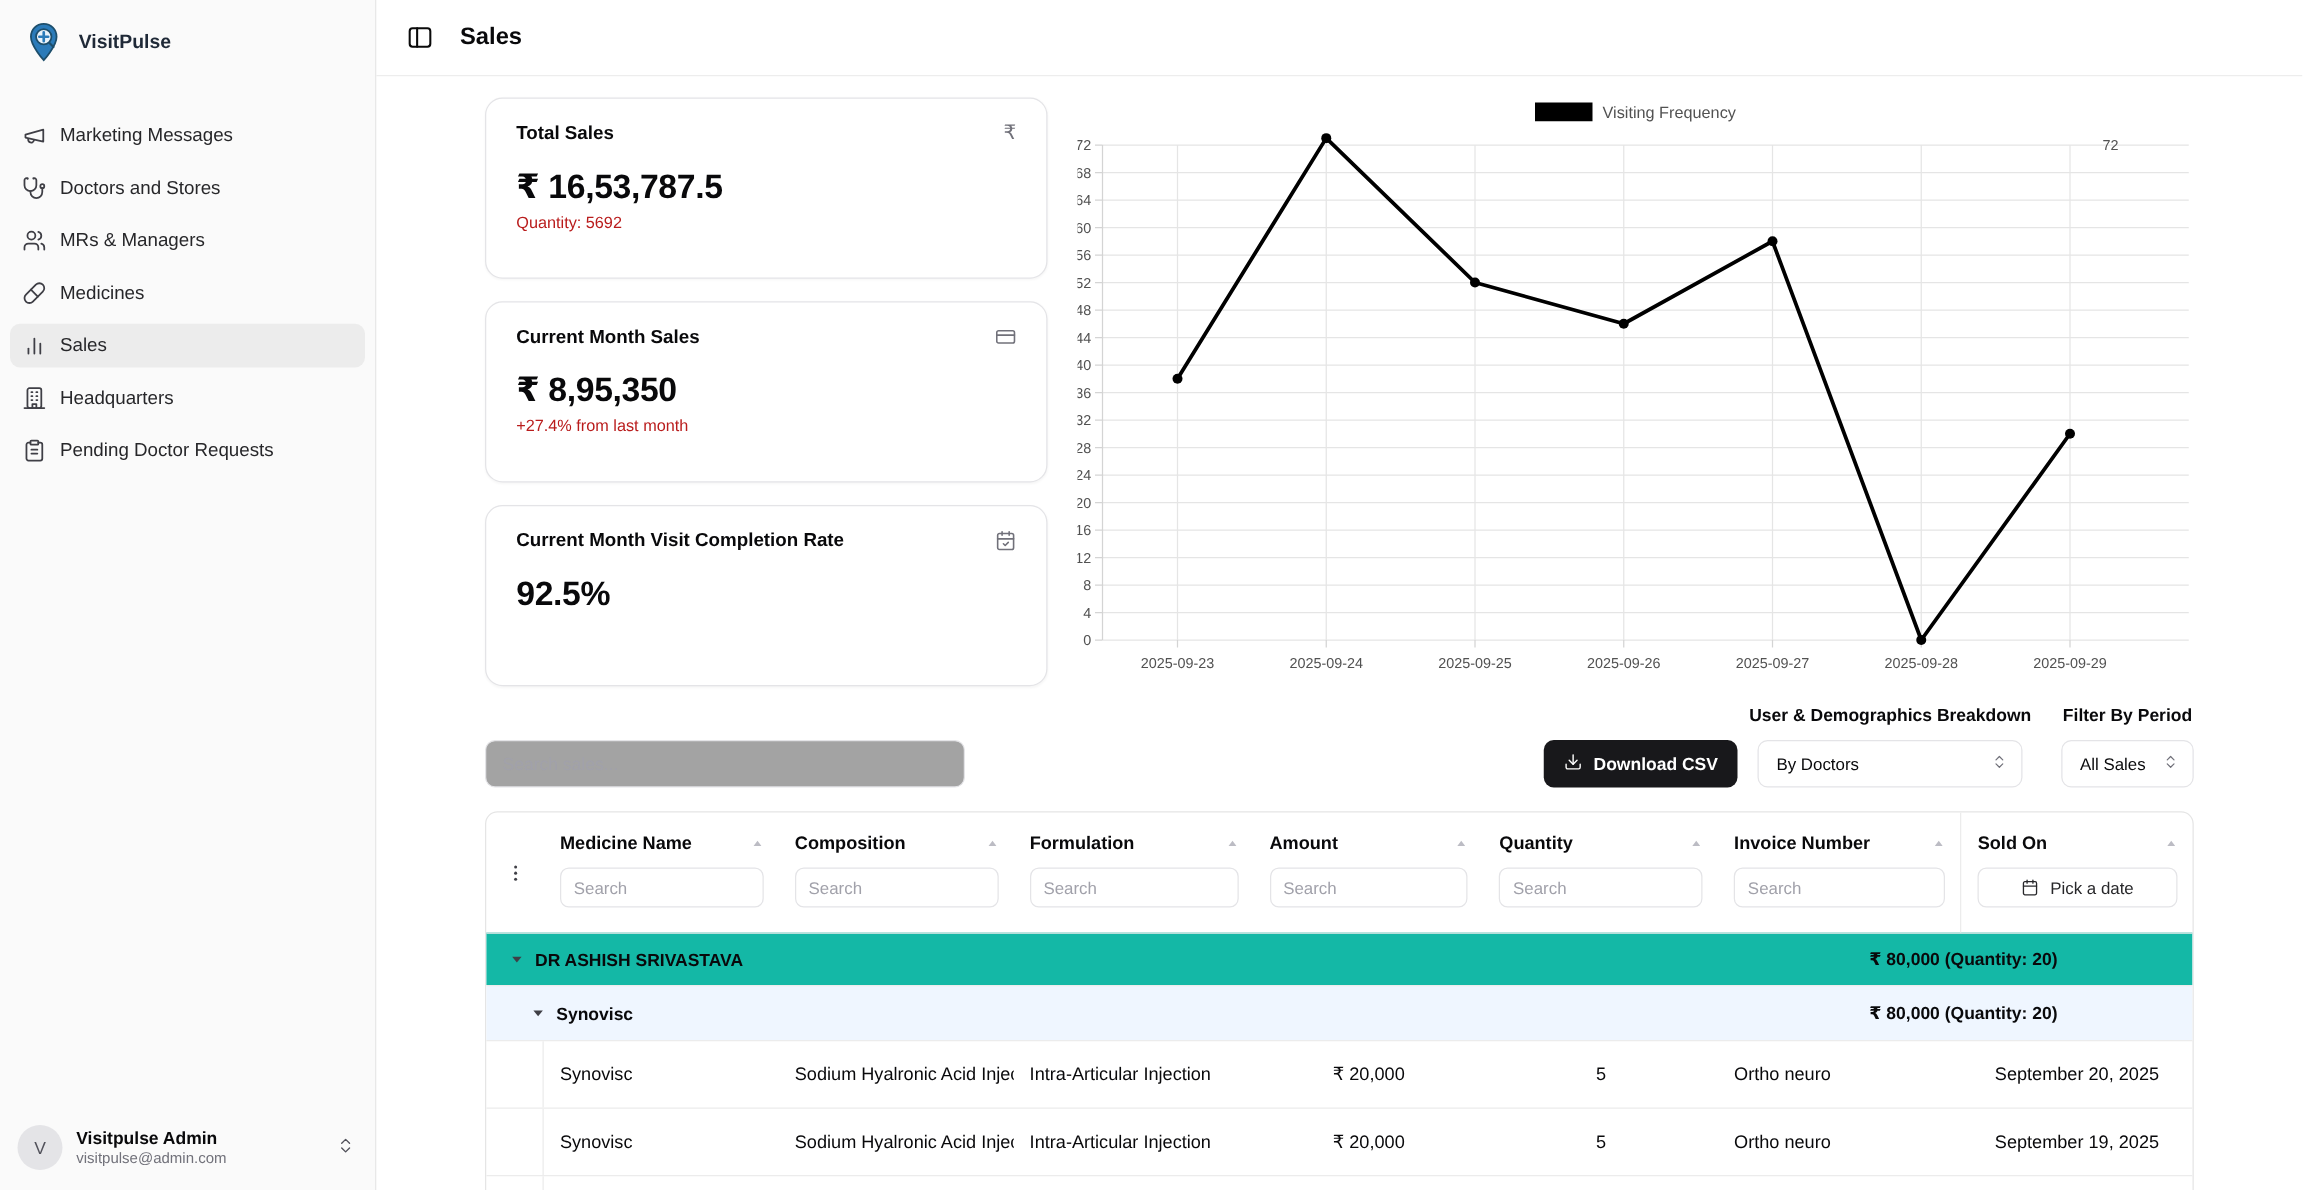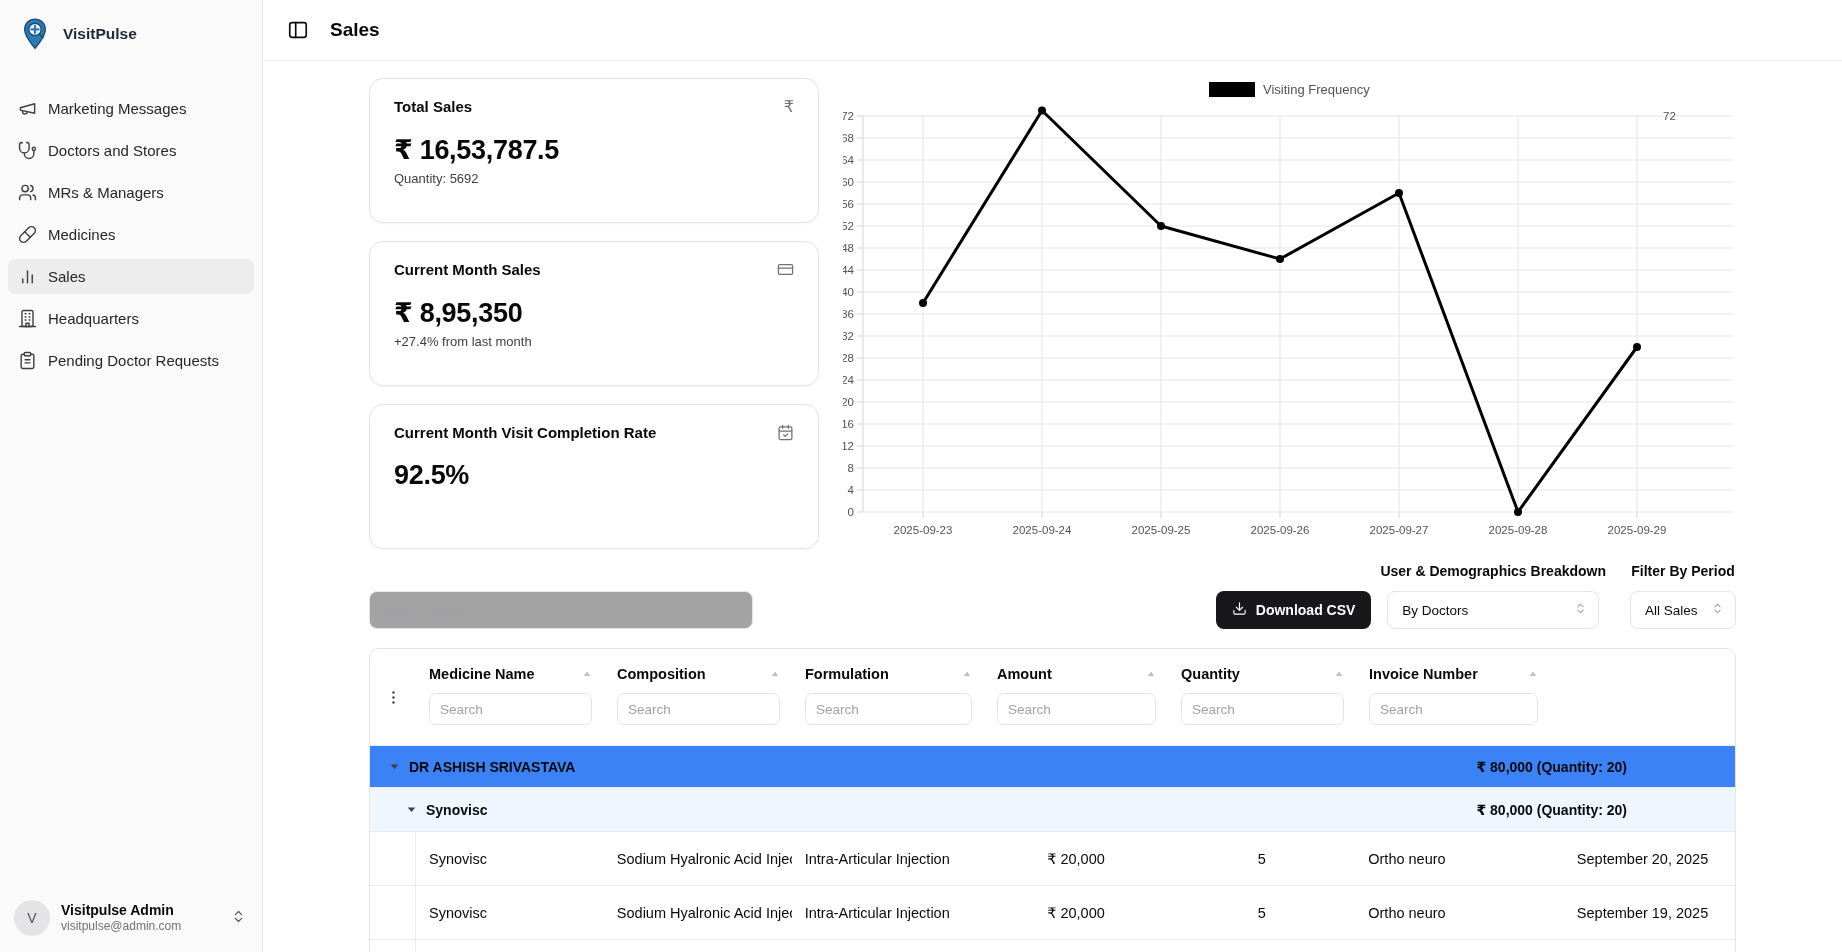--- a/index.html
+++ b/index.html
@@ -1,21 +1,21 @@
 <!DOCTYPE html>
 <html><head>
 <meta charset="utf-8">
 <style>
   * { box-sizing: border-box; }
   html,body { margin:0; padding:0; width:1842px; height:952px; overflow:hidden;
     font-family:"Liberation Sans","DejaVu Sans",sans-serif; background:#fff; color:#09090b; }
   .app { display:flex; height:100%; }
 
   
-  .sidebar { width:263px; flex:none; background:#fafafa; border-right:1px solid #e8e8e8;
+  .sidebar { width:301px; flex:none; background:#fafafa; border-right:1px solid #e8e8e8;
     display:flex; flex-direction:column; }
   .logo-row { display:flex; align-items:center; gap:11px; padding:17px 16px 10px 18px; }
   .logo-mark { width:34px; height:34px; }
   .logo-text { font-size:15.5px; font-weight:700; color:#1f2937; }
   .nav { padding:30px 8px 0 8px; display:flex; flex-direction:column; gap:7px; }
   .nav-item { display:flex; align-items:center; gap:11px; padding:8px 10px; border-radius:8px;
     font-size:15px; color:#27272a; cursor:pointer; white-space:nowrap; }
   .nav-item.active { background:#ececec; }
   .nav-item svg { width:19px; height:19px; flex:none; color:#3f3f46; }
   .sidebar-footer { margin-top:auto; padding:12px 14px 16px 14px; display:flex; align-items:center; gap:11px; }
@@ -38,21 +38,21 @@
   .top-section { display:flex; }
   .cards-col { width:450px; flex:none; display:flex; flex-direction:column; gap:18px; }
   .card { background:#fff; border:1px solid #e4e4e7; border-radius:14px; height:145px;
     padding:19px 24px; box-shadow:0 1px 2px rgba(0,0,0,.04); }
   .card-head { display:flex; align-items:flex-start; justify-content:space-between; }
   .card-title { font-size:15px; font-weight:700; }
   .card-icon { color:#71717a; display:flex; }
   .card-icon svg { width:17px; height:17px; }
   .rupee-glyph { font-size:16px; line-height:17px; color:#71717a; }
   .card-value { font-size:27px; font-weight:700; margin-top:19px; letter-spacing:-.3px; }
-  .card-sub { font-size:13px; color:#404040; margin-top:5px; min-height:15px; }
+  .card-sub { font-size:13px; color:#b91c1c; margin-top:5px; min-height:15px; }
   .chart-wrap { flex:1; margin-left:24px; position:relative; }
 
   
   .controls { display:flex; align-items:flex-end; margin-top:11px; }
   .search-sales { width:384px; height:38px; border:1px solid #e4e4e7; border-radius:8px;
     padding:0 13px; font-size:14px; color:#09090b; background:#a3a3a3; outline:none; }
   .search-sales::placeholder, .col-search::placeholder { color:#a1a1aa; }
   .right-controls { margin-left:auto; display:flex; align-items:flex-end; }
   .dl-btn { height:38px; background:#18181b; color:#fff; border:none; border-radius:8px;
     display:flex; align-items:center; gap:9px; padding:0 16px; font-size:14px; font-weight:700; cursor:pointer; }
@@ -76,21 +76,21 @@
   .th-dots svg { width:17px; height:17px; color:#3f3f46; }
   .title-row { display:flex; align-items:center; justify-content:space-between; height:22px;
     font-size:14.5px; font-weight:700; cursor:pointer; }
   .sort-ico { color:#bcbcc4; display:flex; }
   .col-search { margin-top:8px; width:100%; height:32px; border:1px solid #e4e4e7; border-radius:7px;
     padding:0 10px; font-size:13.5px; outline:none; background:#fff; }
   .date-btn { margin-top:8px; width:100%; height:32px; border:1px solid #e4e4e7; border-radius:7px;
     background:#fff; display:flex; align-items:center; justify-content:center; gap:9px;
     font-size:13.5px; color:#27272a; cursor:pointer; }
   .date-btn svg { width:14px; height:14px; }
-  .group-row { display:flex; align-items:center; height:42px; background:#3b82f6;
+  .group-row { display:flex; align-items:center; height:42px; background:#14b8a6;
     border-top:1px solid #ececec; font-size:14px; font-weight:600; cursor:pointer; }
   .group-row .caret { margin-left:19px; display:flex; color:#3f3f46; }
   .group-row.sub { background:#eff6ff; height:44px; }
   .group-row.sub .caret { margin-left:36px; }
   .group-name { margin-left:9px; }
   .group-total { margin-left:auto; margin-right:108px; }
   .data-row { display:flex; align-items:stretch; height:54px; border-top:1px solid #ececec; font-size:14.5px; }
   .cell { display:flex; align-items:center; padding:0 12px 0 13px; overflow:hidden; white-space:nowrap; }
   .cell.c-handle { border-right:1px solid #ececec; padding:0; }
   .cell.center { justify-content:center; }
@@ -425,20 +425,39 @@
                 </span>
               </div><input class="col-search" placeholder="Search" style=""></div>
             <div class="th" style="width: 194px;"><div class="title-row">
                 <span>Invoice Number</span>
                   <span class="sort-ico">
                   <svg viewBox="0 0 16 16" width="10" height="10" fill="currentColor">
                     <path d="M8 4l5 7H3z"></path>
                   </svg>
                 </span>
               </div><input class="col-search" placeholder="Search" style=""></div>
+            <div class="th" style="width: 186px; border-left: 1px solid rgb(236, 236, 236);">
+              <div class="title-row">
+                <span>Sold On</span>
+                  <span class="sort-ico">
+                  <svg viewBox="0 0 16 16" width="10" height="10" fill="currentColor">
+                    <path d="M8 4l5 7H3z"></path>
+                  </svg>
+                </span>
+              </div>
+              <button class="date-btn">
+                <span style="display:inline-flex">
+                  <svg viewBox="0 0 24 24" fill="none" stroke="currentColor" stroke-width="1.8" stroke-linecap="round" stroke-linejoin="round">
+                    <rect x="3" y="4" width="18" height="18" rx="2"></rect>
+                    <path d="M8 2v4M16 2v4M3 10h18"></path>
+                  </svg>
+                </span>
+                <span>Pick a date</span>
+              </button>
+            </div>
           </div>
         <div class="tbody">
             <div class="group-row">
               <span class="caret">
                 <svg viewBox="0 0 16 16" width="11" height="11" fill="currentColor">
                   <path d="M2.5 5h11L8 11.5z"></path>
                 </svg>
               </span>
                  <span class="group-name">DR ASHISH SRIVASTAVA</span>
                  <span class="group-total">₹ 80,000 (Quantity: 20)</span>

